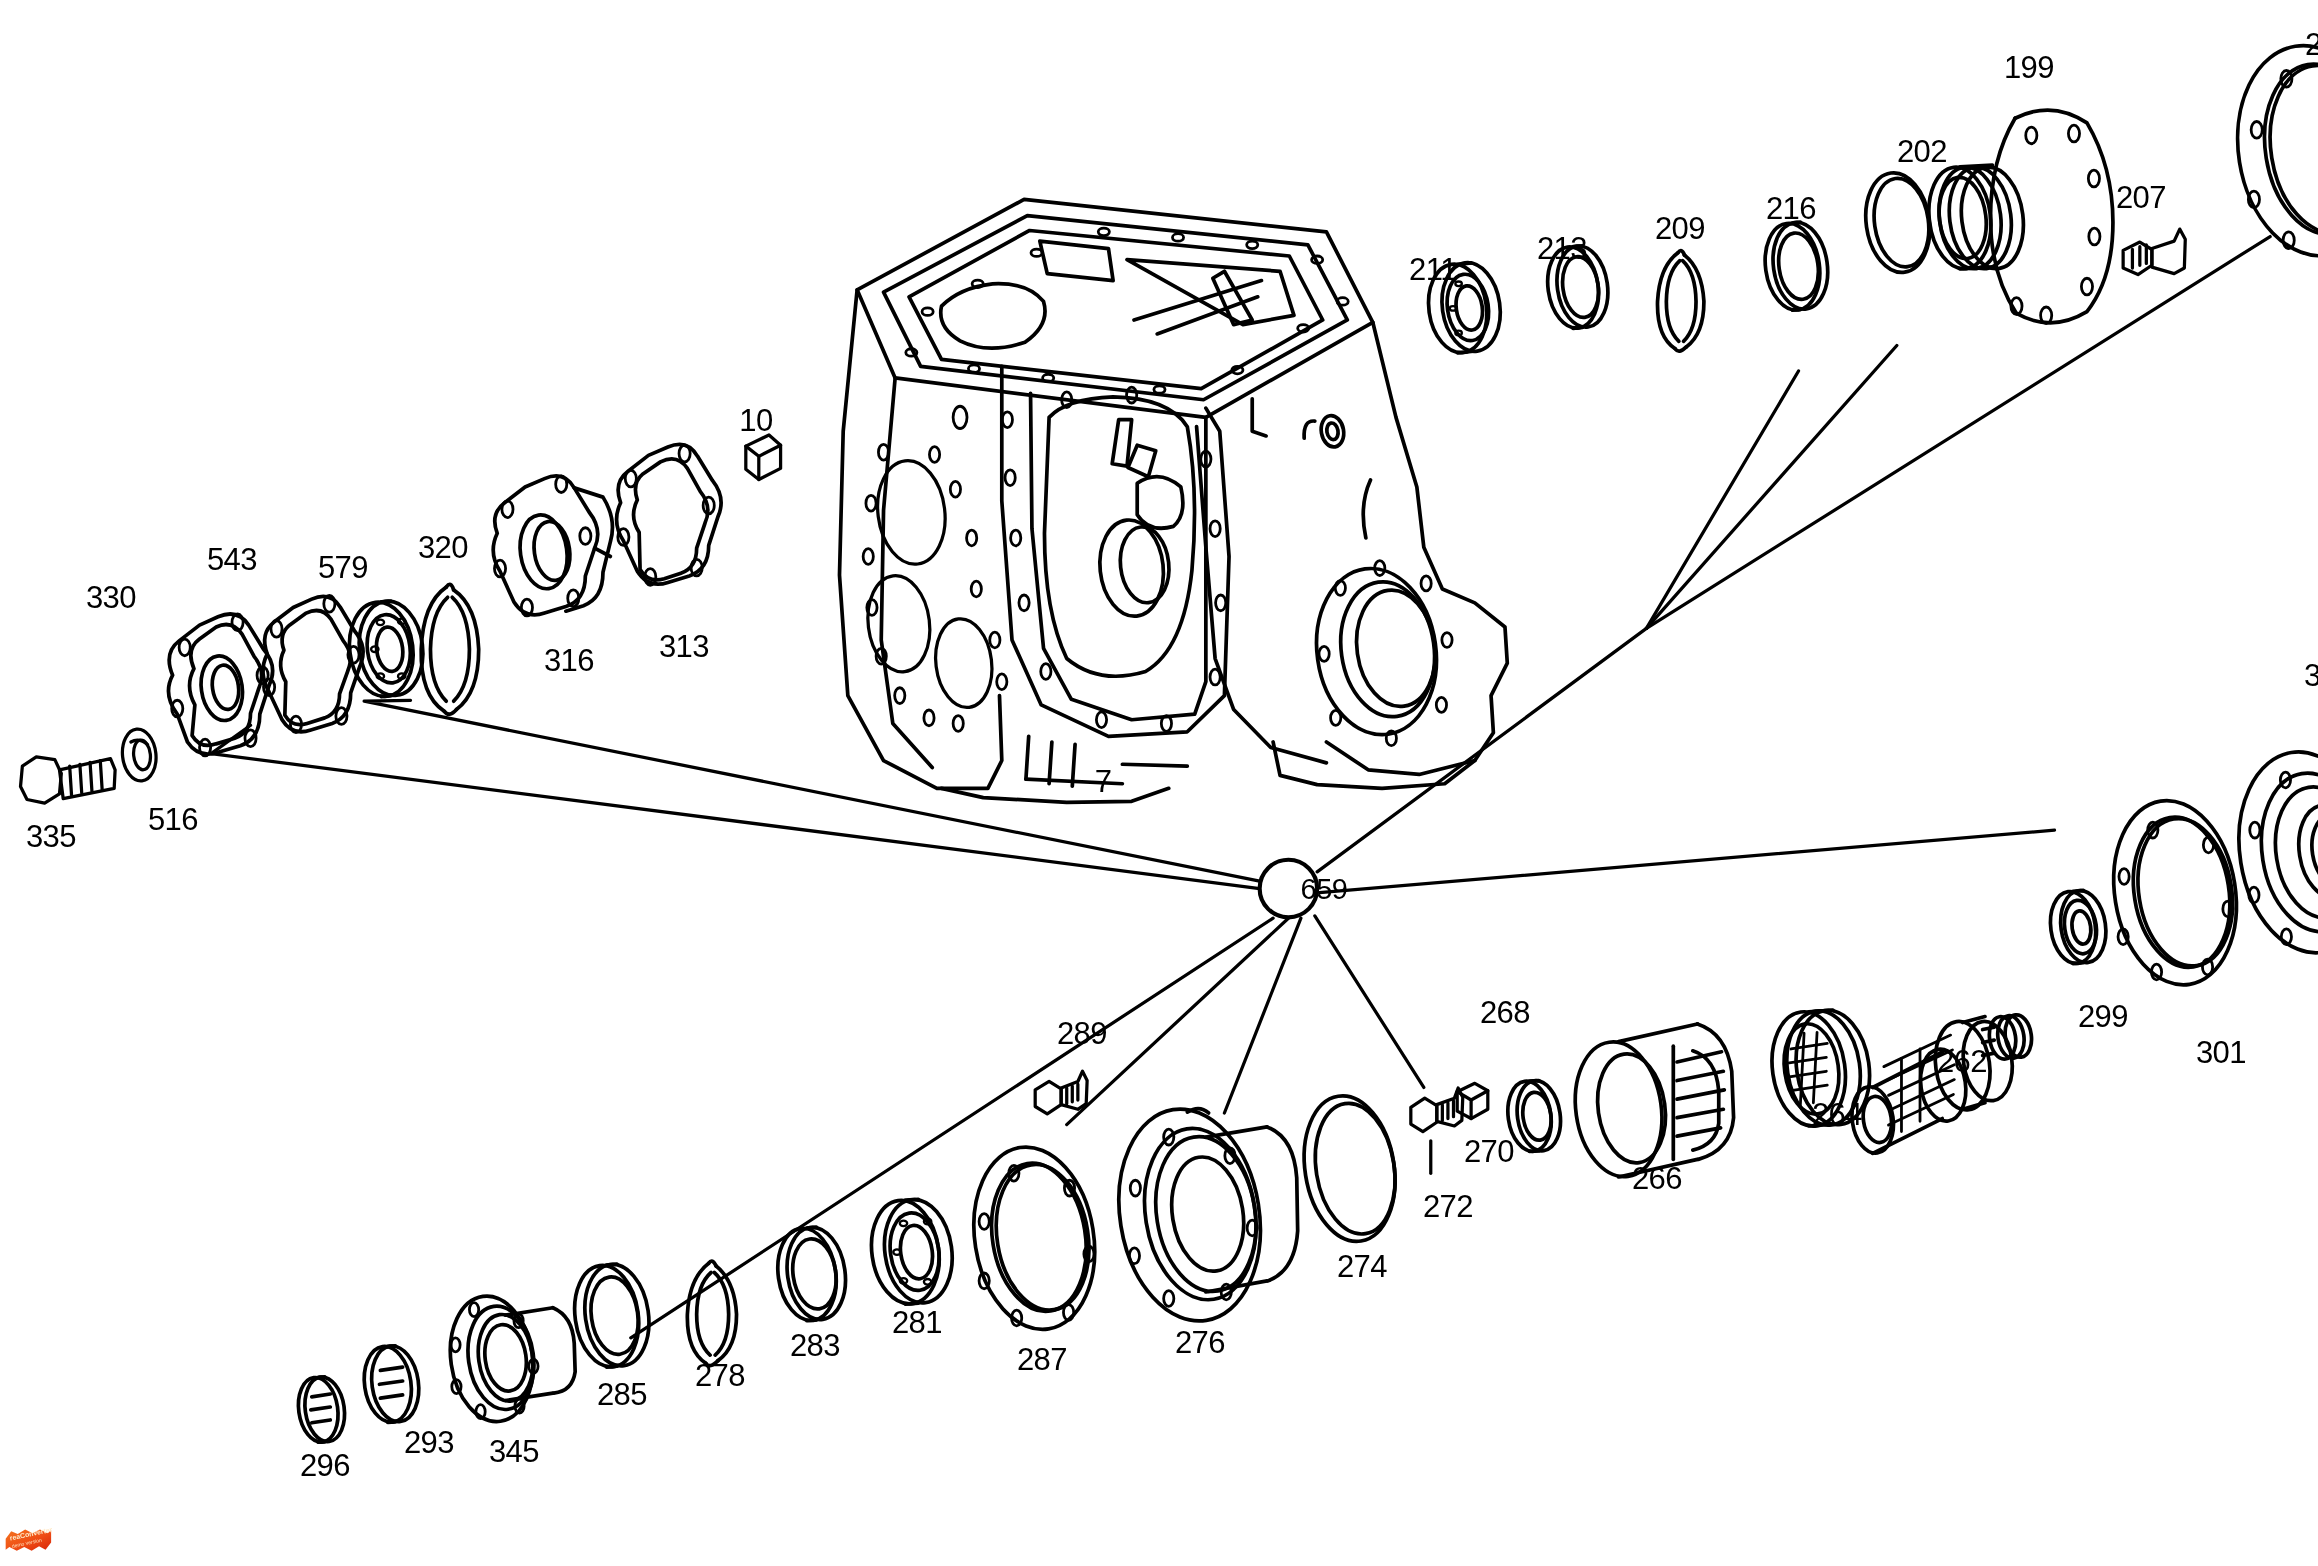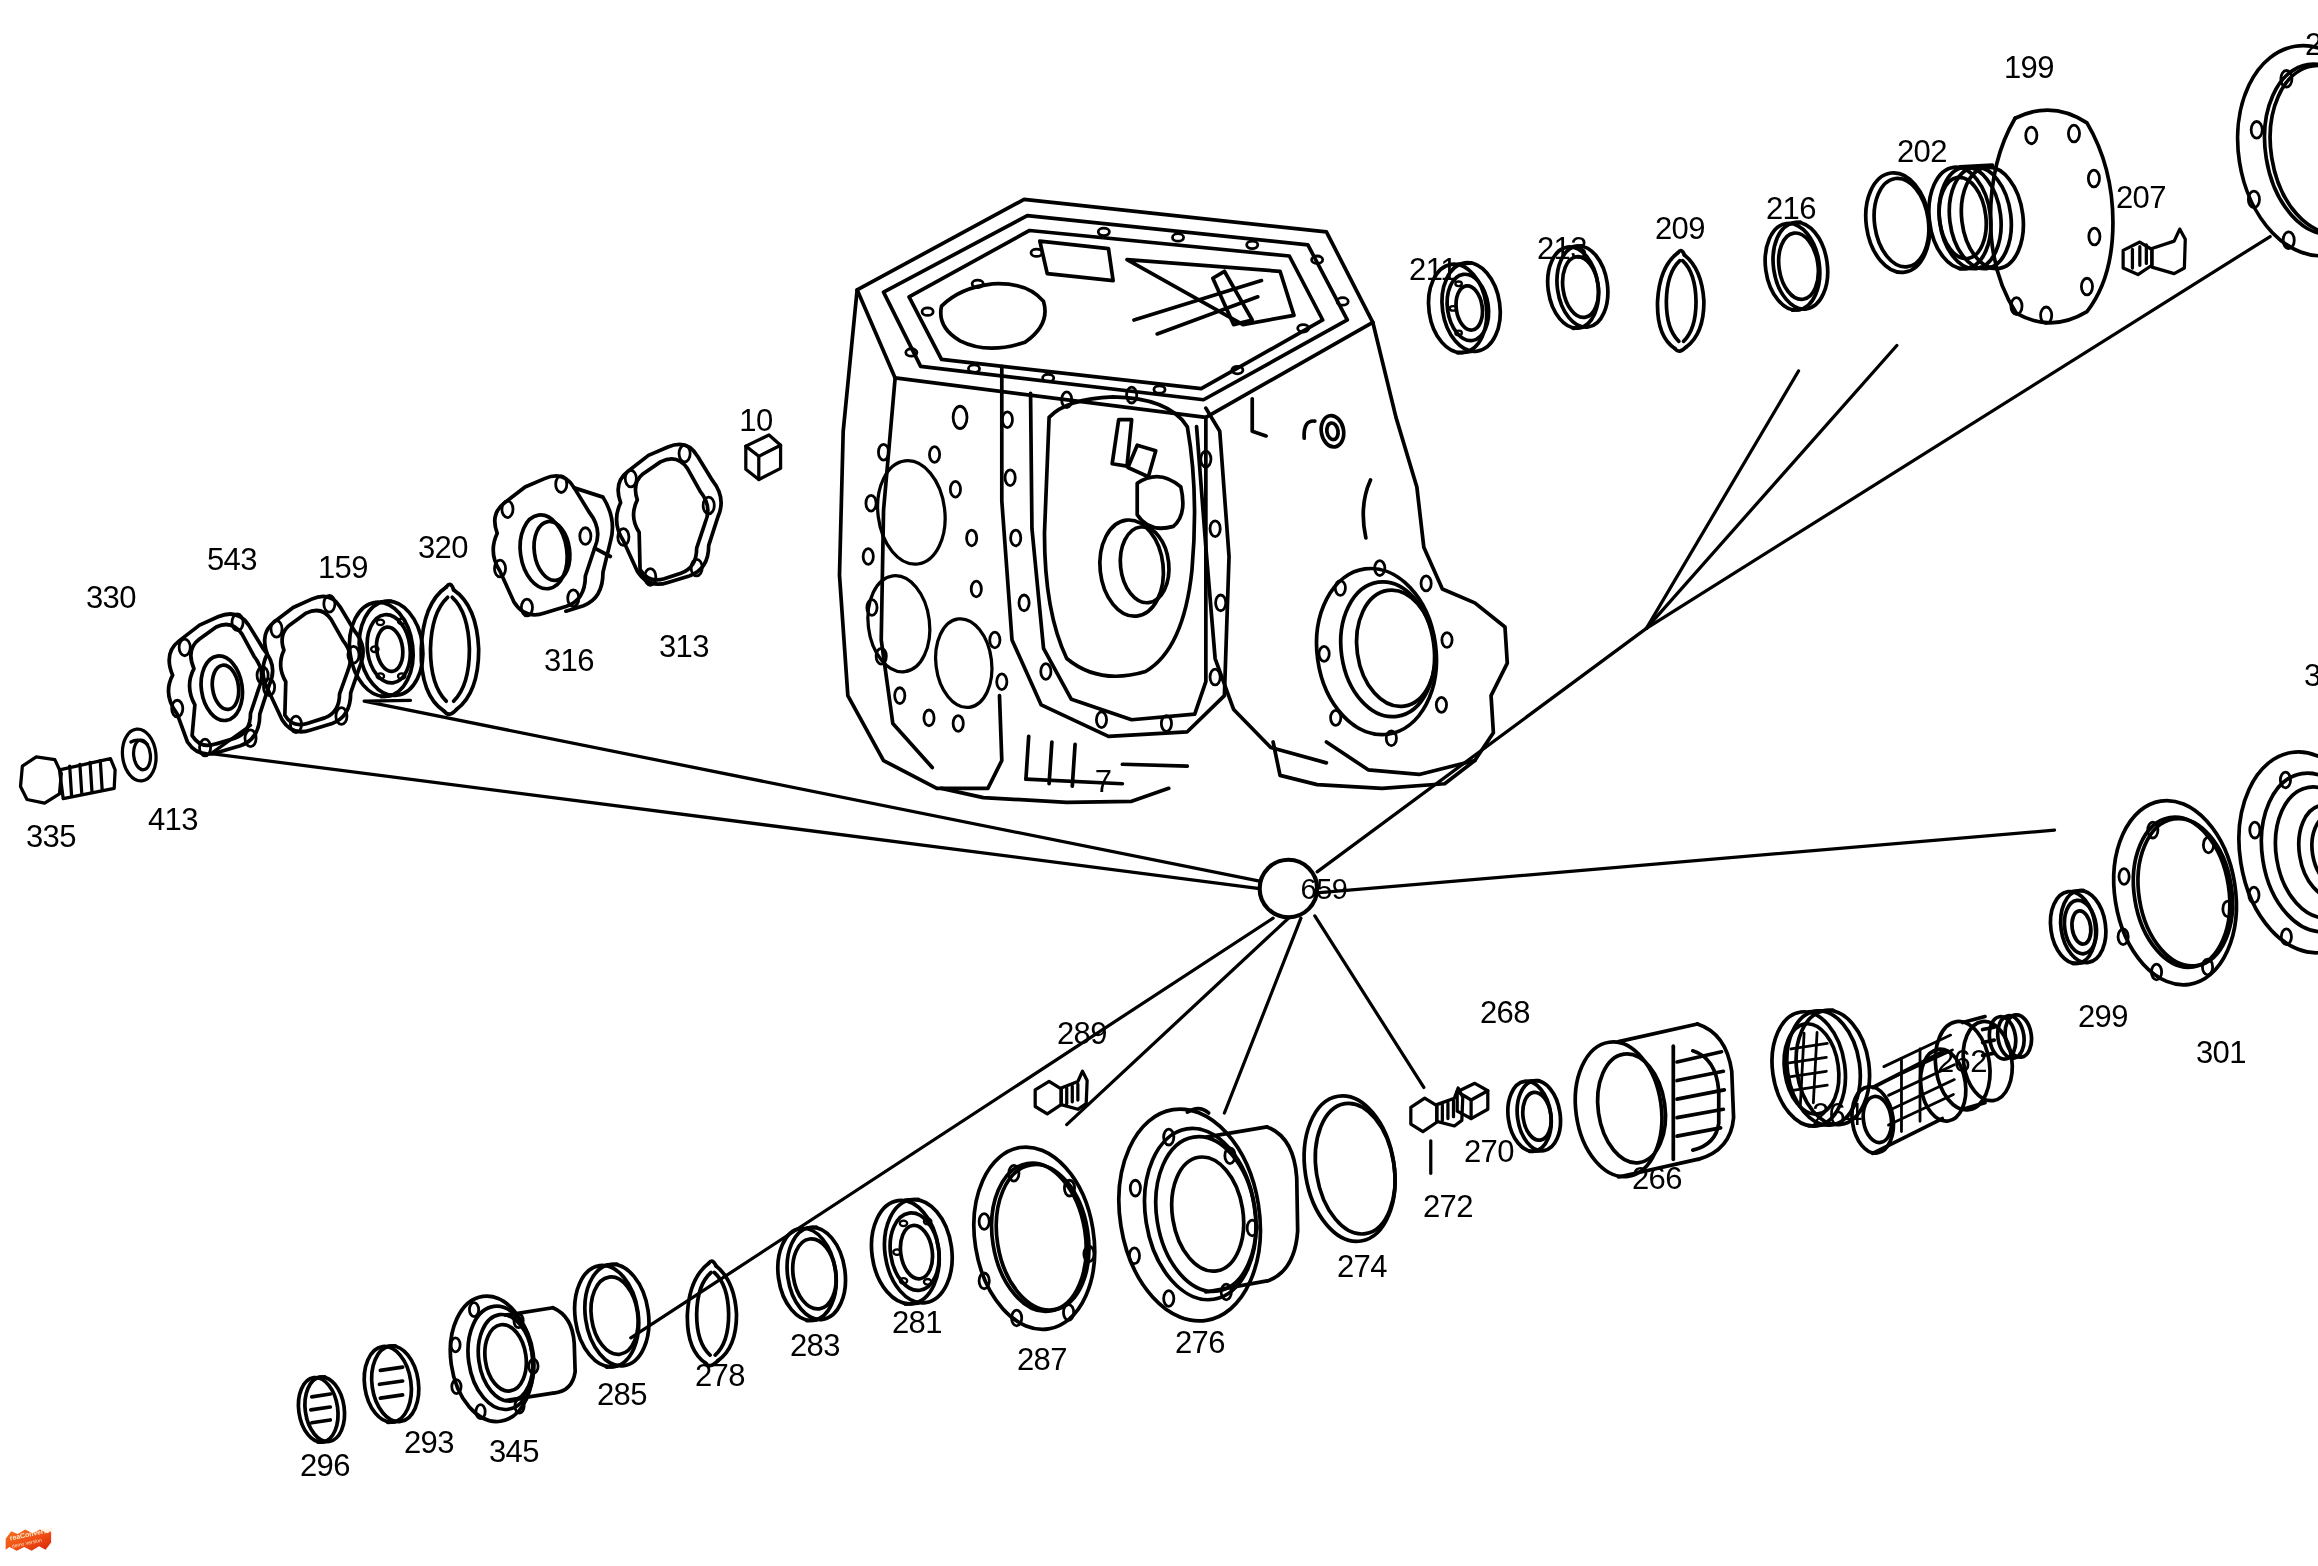--- a/index.html
+++ b/index.html
@@ -638,26 +638,26 @@
   <div class="lbl s" style="left:1680px;top:228px">209</div>
   <div class="lbl s" style="left:1791px;top:208px">216</div>
   <div class="lbl s" style="left:1922px;top:151px">202</div>
   <div class="lbl s" style="left:2029px;top:67px">199</div>
   <div class="lbl s" style="left:2141px;top:197px">207</div>
   <div class="lbl s" style="left:2330px;top:44px">204</div>
   <div class="lbl s" style="left:756px;top:420px">10</div>
   <div class="lbl s" style="left:1103px;top:781px">7</div>
   <div class="lbl s" style="left:111px;top:597px">330</div>
   <div class="lbl s" style="left:232px;top:559px">543</div>
-  <div class="lbl s" style="left:343px;top:567px">159</div>
+  <div class="lbl s" style="left:343px;top:567px">579</div>
   <div class="lbl s" style="left:443px;top:547px">320</div>
   <div class="lbl s" style="left:569px;top:660px">316</div>
   <div class="lbl s" style="left:684px;top:646px">313</div>
   <div class="lbl s" style="left:51px;top:836px">335</div>
-  <div class="lbl s" style="left:173px;top:819px">413</div>
+  <div class="lbl s" style="left:173px;top:819px">516</div>
   <div class="lbl s" style="left:1082px;top:1033px">289</div>
   <div class="lbl s" style="left:1505px;top:1012px">268</div>
   <div class="lbl s" style="left:1489px;top:1151px">270</div>
   <div class="lbl s" style="left:1448px;top:1206px">272</div>
   <div class="lbl s" style="left:1657px;top:1178px">266</div>
   <div class="lbl s" style="left:1837px;top:1114px">264</div>
   <div class="lbl s" style="left:1962px;top:1061px">262</div>
   <div class="lbl s" style="left:2103px;top:1016px">299</div>
   <div class="lbl s" style="left:2221px;top:1052px">301</div>
 

